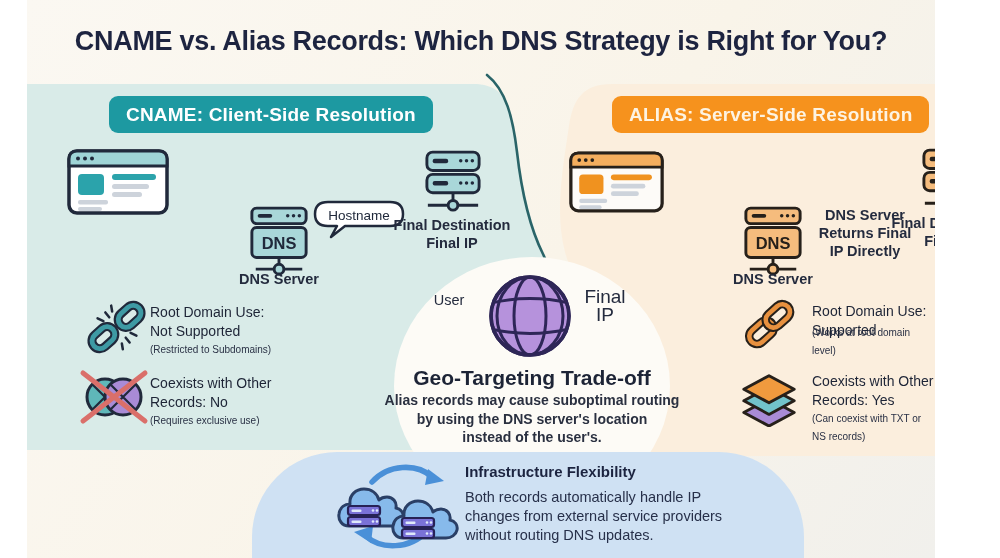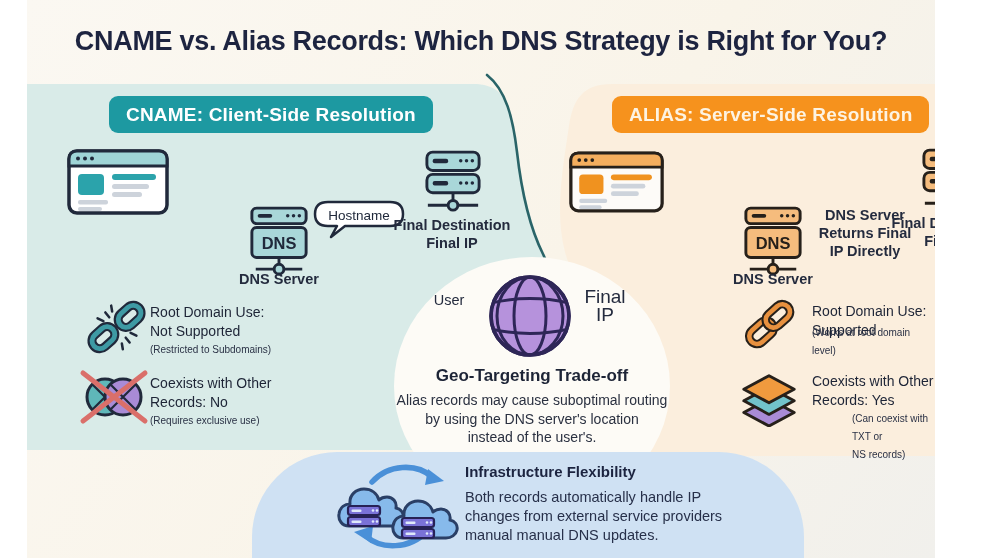--- a/index.html
+++ b/index.html
@@ -17,21 +17,21 @@
   }
   .badge{
     top:96px;height:37px;line-height:37px;padding:0 17px;border-radius:9px;
     font-size:19px;font-weight:700;color:#ffffff;letter-spacing:0.2px;
   }
   .badge-cname{left:82px;background:#1d99a1;text-align:right;}
   .badge-alias{left:585px;background:#f6921d;color:#fdf3e2;}
   .cap{font-size:14.5px;font-weight:700;color:#242b3e;text-align:center;line-height:18px;}
   .feat-title{font-size:14px;font-weight:400;color:#1d2436;line-height:19px;}
   .feat-note{font-size:10px;font-weight:400;color:#2a3145;line-height:18px;}
-  .center-head{font-size:17px;font-weight:700;color:#1d2436;text-align:center;}
+  .center-head{font-size:21px;font-weight:700;color:#1d2436;text-align:center;}
   .center-body{font-size:14px;font-weight:400;color:#2a3040;text-align:center;line-height:18.5px;}
   .bottom-panel{
     left:225px;top:452px;width:552px;height:106px;
     background:#cfe1f3;border-radius:85px 85px 0 0;
   }
   .bottom-head{position:absolute;left:213px;top:11px;font-size:15px;font-weight:700;color:#1c2440;}
   .bottom-body{position:absolute;left:213px;top:36px;width:340px;font-size:14.5px;font-weight:400;color:#27304a;line-height:19px;}
   svg{display:block;}
 </style>
 </head>
@@ -147,21 +147,21 @@
       <ellipse cx="44" cy="44" rx="16" ry="39"></ellipse>
       <ellipse cx="44" cy="44" rx="33" ry="39"></ellipse>
       <path d="M5 31 Q44 22 83 31"></path>
       <path d="M5 57 Q44 66 83 57"></path>
     </g>
     <circle cx="44" cy="44" r="39" fill="none" stroke="#2e2657" stroke-width="3.5"></circle>
   </svg>
   <div class="abs cap ml" style="left:553px;top:288px;width:50px;font-weight:400;font-size:19px;">Final
 IP</div>
   <div class="abs center-head" style="left:355px;top:366px;width:300px;">Geo-Targeting Trade-off</div>
-  <div class="abs center-body ml" style="left:345px;top:391px;width:320px;">Alias records may cause suboptimal routing
+  <div class="abs center-body ml" style="left:345px;top:391px;width:320px;font-weight:bold;">Alias records may cause suboptimal routing
 by using the DNS server's location
 instead of the user's.</div>
 
   <svg class="abs" style="left:542px;top:149px;" width="95" height="66" viewBox="0 0 102 66">
     <rect x="2" y="2" width="98" height="62" rx="8" fill="#fdfbf8" stroke="#26201a" stroke-width="3.5"></rect>
     <path d="M10 2 H92 Q100 2 100 10 V17 H2 V10 Q2 2 10 2 Z" fill="#f4ae5e" stroke="#26201a" stroke-width="3"></path>
     <circle cx="11" cy="9.5" r="2" fill="#26201a"></circle>
       <circle cx="18" cy="9.5" r="2" fill="#26201a"></circle>
       <circle cx="25" cy="9.5" r="2" fill="#26201a"></circle>
     <rect x="11" y="25" width="26" height="21" rx="4" fill="#f0921f"></rect>
@@ -221,21 +221,21 @@
   <div class="abs feat-title" style="left:785px;top:321px;">Supported</div>
   <div class="abs feat-note" style="left:785px;top:324px;">(Works at root domain level)</div>
 
   <svg class="abs" style="left:710px;top:365px;" width="64" height="62" viewBox="0 0 66 64">
     <path d="M33 35 L59 49 L33 63 L7 49 Z" fill="#a98bd6" stroke="#26201a" stroke-width="3" stroke-linejoin="round"></path>
     <path d="M33 23 L59 37 L33 51 L7 37 Z" fill="#72c3cb" stroke="#26201a" stroke-width="3" stroke-linejoin="round"></path>
     <path d="M33 11 L59 25 L33 39 L7 25 Z" fill="#f09a3e" stroke="#26201a" stroke-width="3" stroke-linejoin="round"></path>
   </svg>
   <div class="abs feat-title ml" style="left:785px;top:372px;">Coexists with Other
 Records: Yes</div>
-  <div class="abs feat-note ml" style="left:825px;top:410px;">(Can coexist with TXT or
+  <div class="abs feat-note ml" style="left:785px;top:410px;">(Can coexist with TXT or
 NS records)</div>
 
   <div class="abs bottom-panel">
     <svg style="position:absolute;left:81px;top:6px;" width="132" height="96" viewBox="0 0 132 96">
       <path d="M39,24 C55,6 84,5 99,19" stroke="#4a90d8" stroke-width="5.5" fill="none" stroke-linecap="round"></path>
       <path d="M95,11 L111,23 L92,27 Z" fill="#4a90d8"></path>
       <path d="M93,74 C77,91 48,92 33,78" stroke="#4a90d8" stroke-width="5.5" fill="none" stroke-linecap="round"></path>
       <path d="M38,85 L21,74 L40,68 Z" fill="#4a90d8"></path>
       <g transform="translate(4,28)">
         <path d="M12,40 C5,40 1,34 2,28 C3,21 8,18 13,18 C12,9 19,3 27,3 C34,3 40,7 42,14 C44,12 47,11 50,11 C56,11 60,16 59,22 C64,23 67,27 66,32 C65,37 60,40 55,40 Z" fill="#87baeb" stroke="#2a3f66" stroke-width="3" stroke-linejoin="round"></path>
@@ -256,16 +256,16 @@
           <circle cx="40" cy="24.5" r="1.3" fill="#dfe9fa"></circle>
         <rect x="11" y="31" width="32" height="9" rx="2.5" fill="#7a72d8" stroke="#272256" stroke-width="2.2"></rect>
         <rect x="14.5" y="34.5" width="10" height="2.5" rx="1" fill="#dfe9fa"></rect>
         <circle cx="36" cy="35.5" r="1.3" fill="#dfe9fa"></circle>
           <circle cx="40" cy="35.5" r="1.3" fill="#dfe9fa"></circle>
       </g>
     </svg>
     <div class="bottom-head">Infrastructure Flexibility</div>
     <div class="bottom-body ml">Both records automatically handle IP
 changes from external service providers
-manual manual DNS updates.</div>
+without routing DNS updates.</div>
   </div>
 
 </div>
 
 </body></html>

